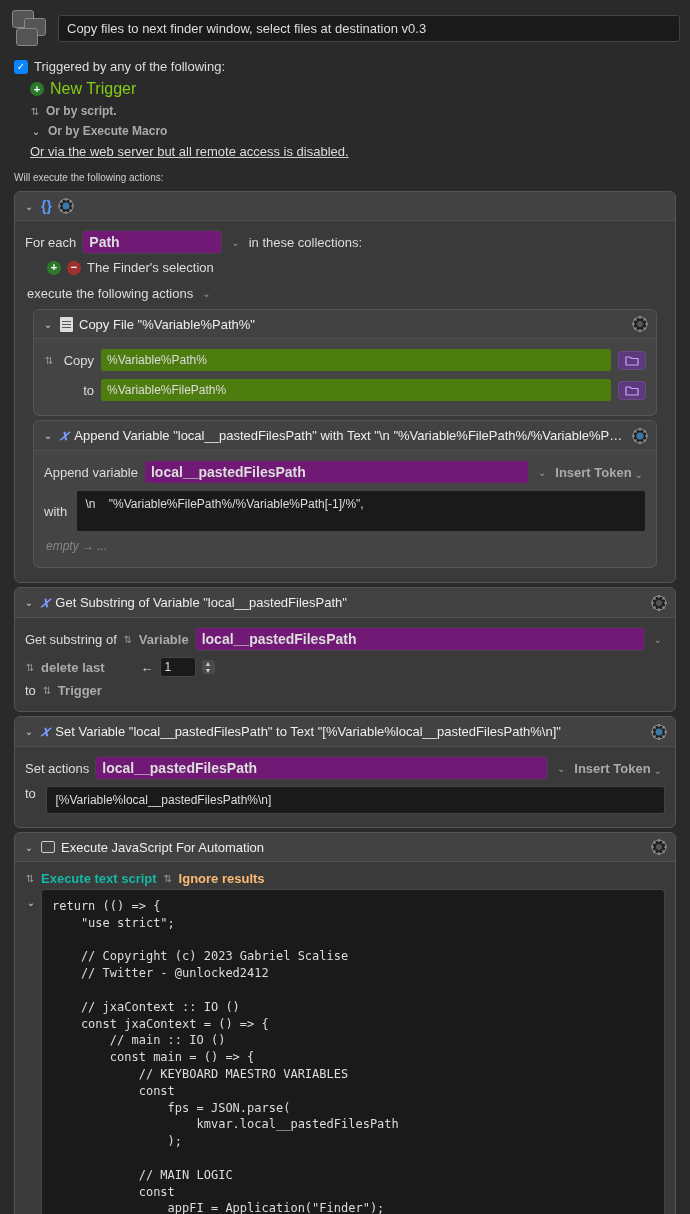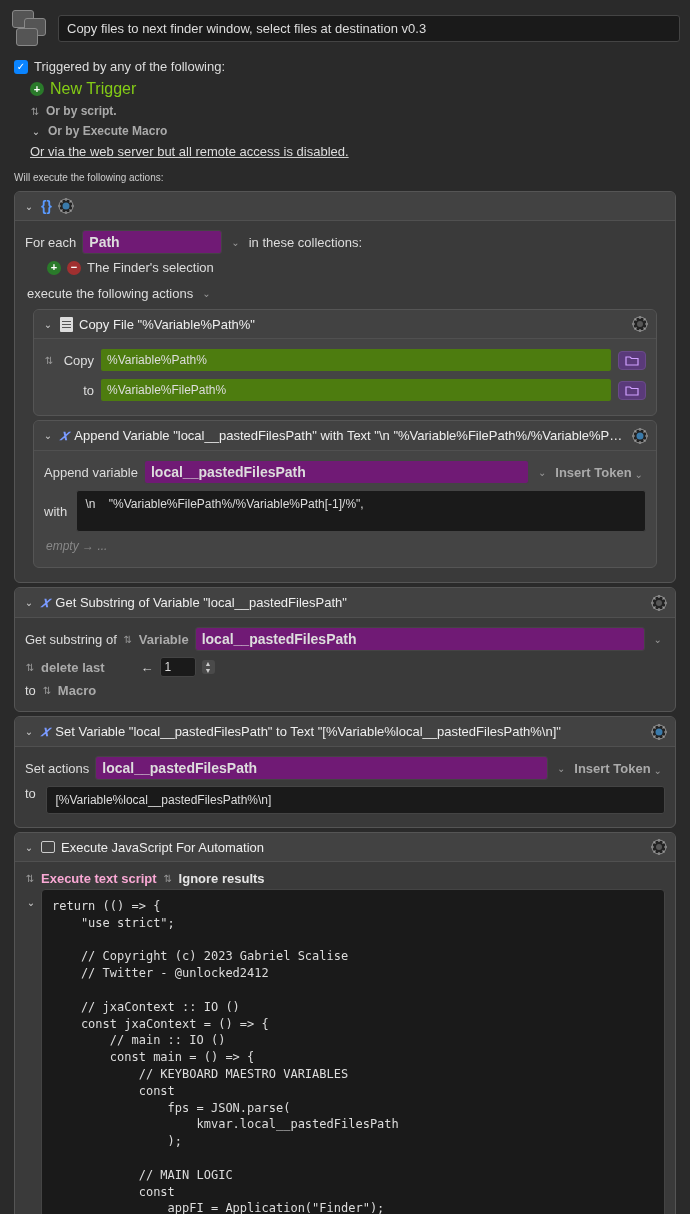--- a/index.html
+++ b/index.html
@@ -526,21 +526,21 @@
       <span class="form-label">←</span>
       <input class="num-input" value="1" style="">
       <div class="stepper">
           <div>▲</div>
           <div>▼</div>
         </div>
     </div>
     <div class="form-row">
       <span class="form-label">to</span>
       <span class="sort-arrow">⇅</span>
-      <span class="form-label" style="color:#aaa;font-weight:600;">Macro</span>
+      <span class="form-label" style="color:#aaa;font-weight:600;">Trigger</span>
     </div>
   </div>
 </div>
 
 <div class="action-block">
   <div class="action-header">
     <span class="disclose">⌄</span>
     <span class="icon-x">𝑥</span>
     <span class="action-title">Set Variable "local__pastedFilesPath" to Text "[%Variable%local__pastedFilesPath%\n]"</span>
     <span class="gear-icon gear-blue">
@@ -599,23 +599,23 @@
             <line x1="11.5" y1="11.5" x2="13.5" y2="13.5"></line>
             <line x1="2.5" y1="13.5" x2="4.5" y2="11.5"></line>
             <line x1="11.5" y1="4.5" x2="13.5" y2="2.5"></line>
           </g>
         </svg>
     </span>
   </div>
   <div class="action-body">
     <div class="form-row">
       <span class="sort-arrow">⇅</span>
-      <span class="form-label" style="color:#f9a8d4;font-weight:600;">Execute text script</span>
+      <span class="form-label" style="color:#14b8a6;font-weight:600;">Execute text script</span>
       <span class="sort-arrow">⇅</span>
-      <span class="form-label" style="color:#e5e5e5;font-weight:600;">Ignore results</span>
+      <span class="form-label" style="color:#fdba74;font-weight:600;">Ignore results</span>
     </div>
     <div class="code-wrap">
       <span class="disclose">⌄</span>
       <div class="code-area" style="flex:1;height:340px;">return (() =&gt; {
     "use strict";
 
     // Copyright (c) 2023 Gabriel Scalise
     // Twitter - @unlocked2412
 
     // jxaContext :: IO ()

